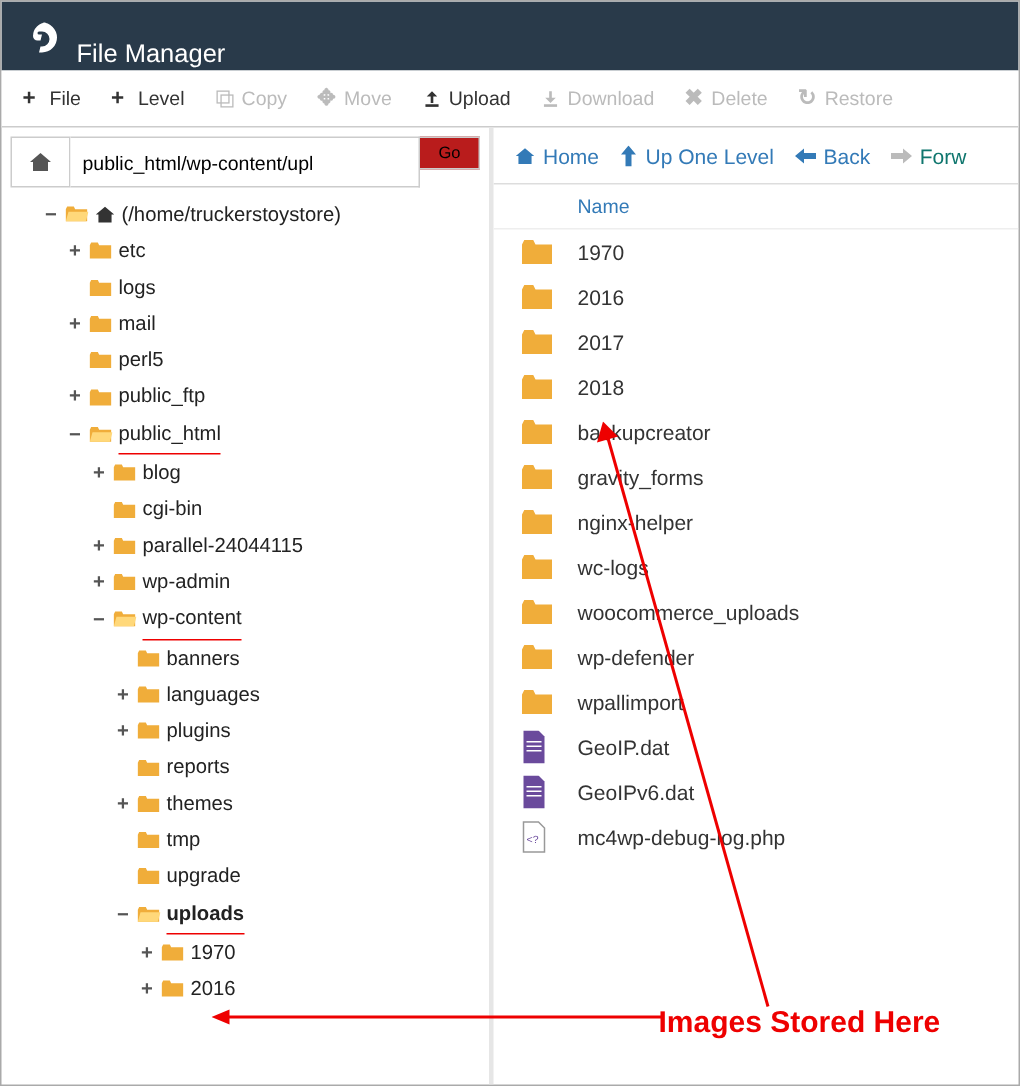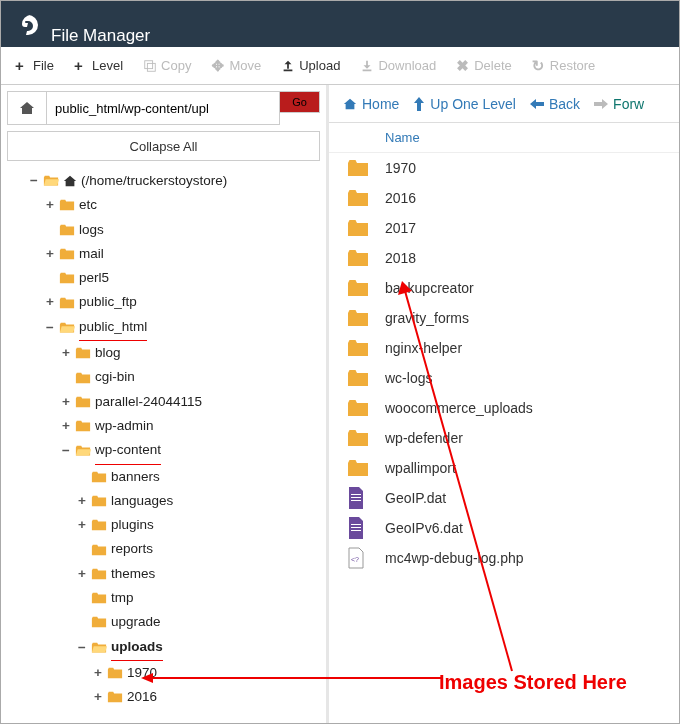--- a/index.html
+++ b/index.html
@@ -122,21 +122,20 @@
   <div class="left">
     <div class="pathbar">
       <div class="homebtn">
         <svg viewBox="0 0 16 16" width="16" height="16">
               <path d="M8 2l7 6h-2v6H3V8H1z" fill="#555"></path>
             </svg>
       </div>
       <input value="public_html/wp-content/upl" style="">
       <button class="go">Go</button>
     </div>
-    <div class="collapse">Collapse All</div>
 
     <div class="tree">
       <div class="node indent1">
         <span class="toggle">−</span>
         <svg class="fld" viewBox="0 0 18 14">
               <path class="folder-open" d="M1 3l1-2h5l1 2h9v9H1z"></path>
               <path class="folder-light" d="M3 5h15l-2 7H1z"></path>
             </svg>
         <svg width="14" height="14" viewBox="0 0 16 16">
               <path d="M8 2l7 6h-2v6H3V8H1z" fill="#333"></path>

